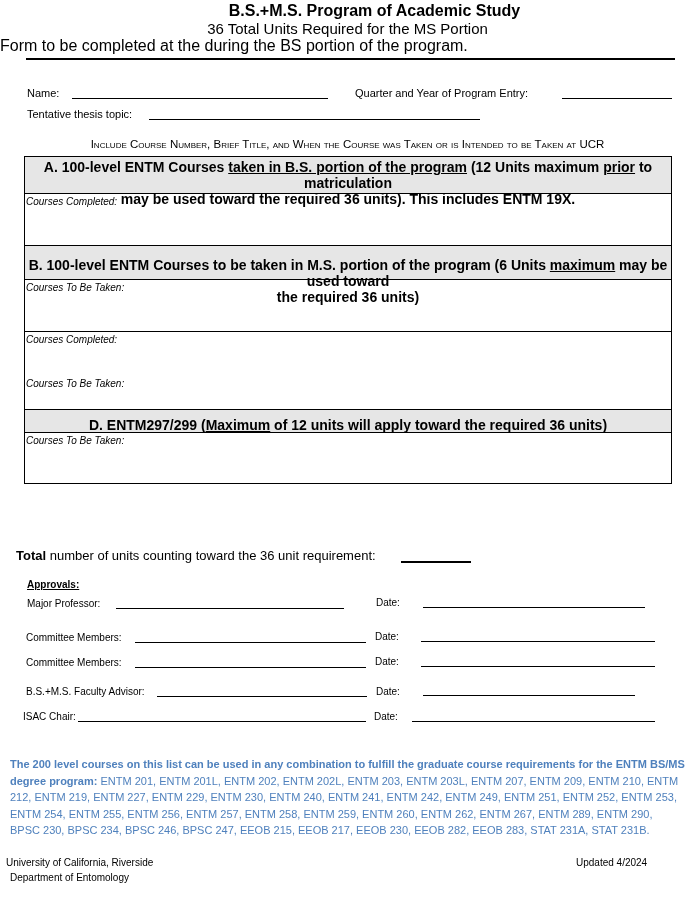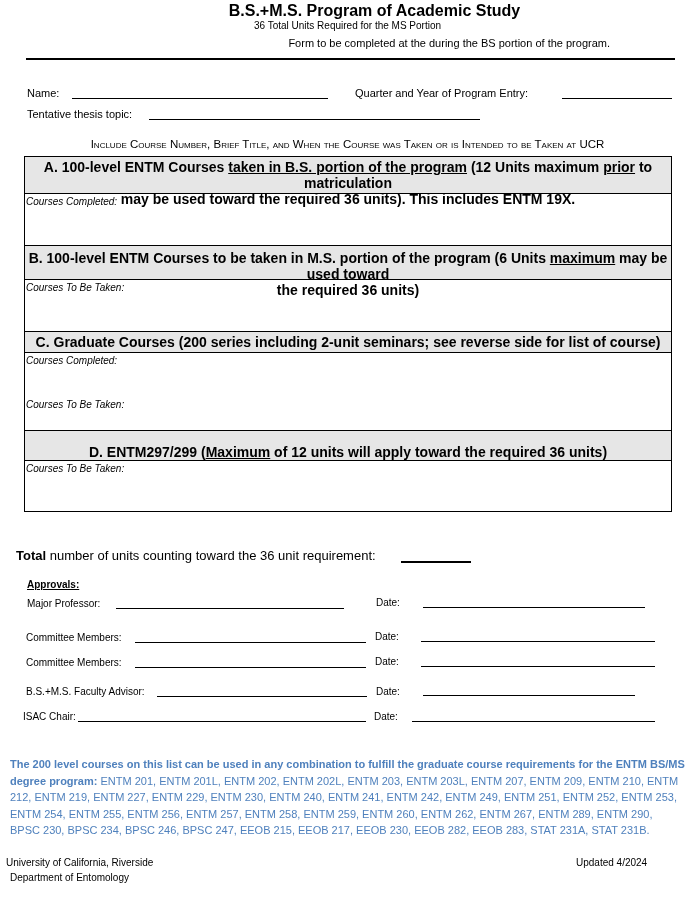--- a/index.html
+++ b/index.html
@@ -1,21 +1,21 @@
 <!DOCTYPE html>
 <html><head>
 <meta charset="utf-8">
 <style>
   html, body { margin: 0; padding: 0; background: #ffffff; }
   body { width: 695px; height: 918px; position: relative; overflow: hidden;
          font-family: "Liberation Sans", sans-serif; color: #000; }
   .abs { position: absolute; }
   .title { top: 2px; left: 0; width: 695px; text-align: center; font-size: 16px; font-weight: bold; margin-left: 27px; }
-  .sub1 { top: 20px; left: 0; width: 695px; text-align: center; font-size: 10px; }
-  .sub2 { top: 37px; left: 0; width: 610px; text-align: right; font-size: 11px; }
+  .sub1 { top: 20px; left: 0; width: 695px; text-align: center; font-size: 15px; }
+  .sub2 { top: 37px; left: 0; width: 610px; text-align: left; font-size: 16px; }
   .rule { top: 58px; left: 26px; width: 649px; height: 2px; background: #000; }
   .lbl { font-size: 11px; }
   .line { border-bottom: 1px solid #000; height: 0; }
   .caps { top: 138px; left: 0; width: 695px; text-align: center; font-size: 11.5px; font-variant: small-caps; }
   .tbl { left: 24px; width: 646px; border: 1px solid #000; border-bottom: none; }
   .sec-head { background: #e6e6e6; border-bottom: 1px solid #000; border-top: 1px solid #000; text-align: center; font-size: 14px; font-weight: bold; line-height: 16px; box-sizing: border-box; }
   .sec-body { border-bottom: 1px solid #000; font-size: 10px; box-sizing: border-box; position: relative; font-style: italic; }
   .sec-body span { position: absolute; left: 1px; }
   u { text-decoration: underline; }
   .total { top: 548px; left: 16px; font-size: 13px; }
@@ -42,33 +42,32 @@
 <div class="abs caps">Include Course Number, Brief Title, and When the Course was Taken or is Intended to be Taken at UCR</div>
 
 <div class="abs tbl" style="top:156px;">
   <div class="sec-head" style="height:37px;padding-top:2px;border-top:none;">
     <div><span>A.  100-level ENTM Courses </span><u>taken in B.S. portion of the program</u><span> (12 Units maximum </span><u>prior</u><span> to matriculation</span></div>
     <div>may be used toward the required 36 units). This includes ENTM 19X.</div>
   </div>
   <div class="sec-body" style="height:52px;">
     <span style="top:2px;">Courses Completed:</span>
   </div>
-  <div class="sec-head" style="height:34px;padding-top:4px;border-top:none;">
+  <div class="sec-head" style="height:34px;padding-top:11px;border-top:none;">
     <div><span>B.  100-level ENTM Courses to be taken in M.S. portion of the program (6 Units </span><u>maximum</u><span> may be used toward</span></div>
     <div>the required 36 units)</div>
   </div>
   <div class="sec-body" style="height:52px;">
     <span style="top:2px;">Courses To Be Taken:</span>
   </div>
-  <div class="sec-head" style="height:21px;padding-top:2px;border-top:none;">C. Graduate Courses (200 series including 2-unit seminars; see reverse side for list of course)</div>
   <div class="sec-body" style="height:78px;">
     <span style="top:2px;">Courses Completed:</span>
     <span style="top:46px;">Courses To Be Taken:</span>
   </div>
-  <div class="sec-head" style="height:30px;padding-top:13px;border-top:none;">
+  <div class="sec-head" style="height:23px;padding-top:7px;border-top:none;">
     <span>D.  ENTM297/299 (</span><u>Maximum</u><span> of 12 units will apply toward the required 36 units)</span>
   </div>
   <div class="sec-body" style="height:51px;">
     <span style="top:2px;">Courses To Be Taken:</span>
   </div>
 </div>
 
 <div class="abs total"><b>Total</b><span> number of units counting toward the 36 unit requirement:</span></div>
 <div class="abs line" style="top:561px;left:401px;width:70px;border-bottom:2px solid #000;"></div>
 

